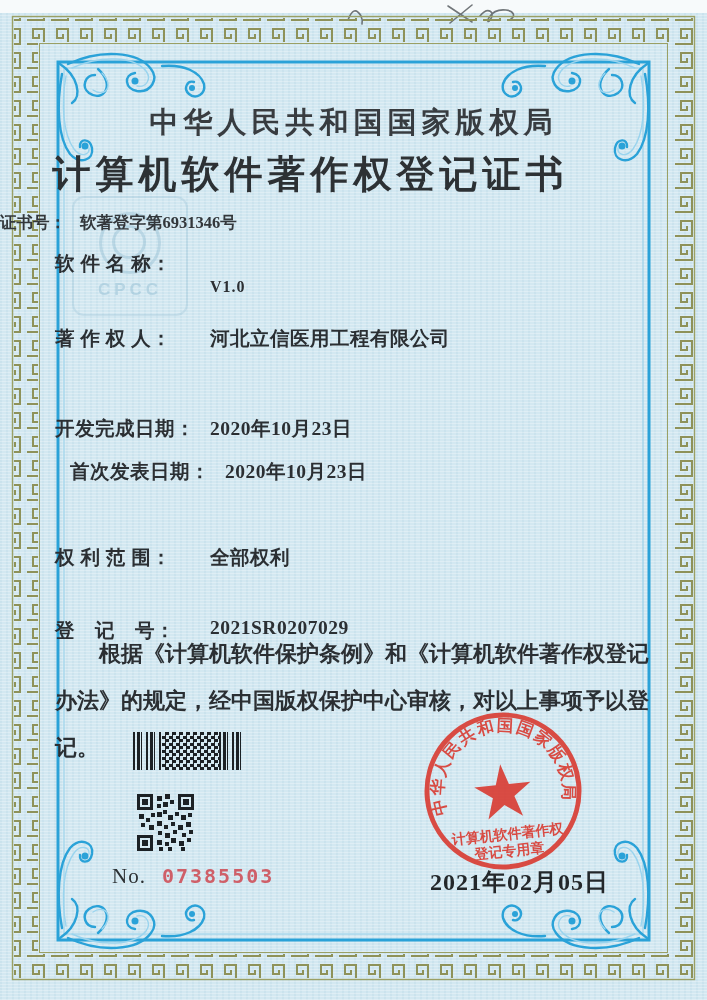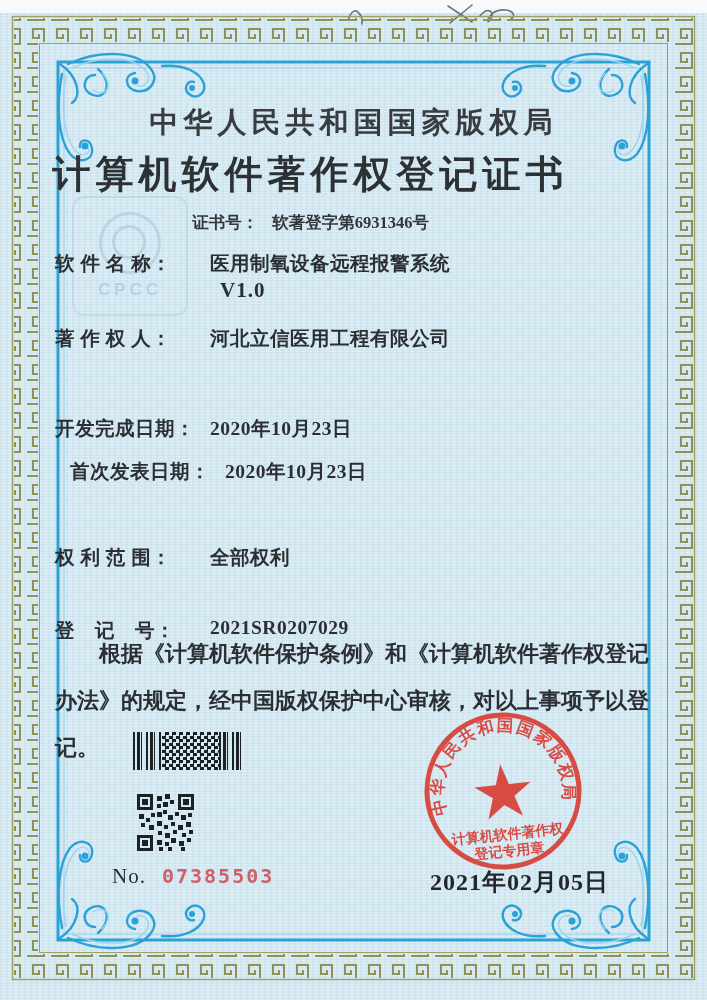--- a/index.html
+++ b/index.html
@@ -27,34 +27,34 @@
     letter-spacing:5px;color:#383c40;
   }
   .cert-title{
     position:absolute;left:0;top:149px;width:621px;
     text-align:center;font-size:38px;font-weight:700;
     letter-spacing:5px;color:#2d3134;
   }
   .cert-no-line{
     position:absolute;left:0;top:212px;width:707px;
     box-sizing:border-box;padding-right:86px;
-    text-align:center;font-size:16.5px;font-weight:600;color:#33373b;
+    text-align:left;font-size:16.5px;font-weight:600;color:#33373b;
   }
   .cert-no-line .gap{display:inline-block;width:14px;}
   .field-row{
     position:absolute;left:55px;display:flex;
     font-size:19.5px;font-weight:600;color:#2b2f33;letter-spacing:0.5px;
   }
   .field-row .label{display:inline-block;min-width:155px;}
   .field-row .value{display:inline-block;}
   .row-0{top:250px;} .row-1{top:325px;} .row-2{top:415px;}
   .row-3{top:458px;margin-left:15px;} .row-4{top:501px;} .row-5{top:544px;} .row-6{top:617px;}
   .value-line2{
-    position:absolute;left:220px;top:278px;
-    font-size:21px;font-weight:600;letter-spacing:1px;
+    position:absolute;left:210px;top:278px;
+    font-size:16px;font-weight:600;letter-spacing:1px;
   }
   .statement{
     position:absolute;left:55px;top:630px;width:598px;
     font-size:22px;font-weight:600;line-height:47px;
     text-indent:2em;color:#2b2f33;
   }
   
   .cpcc-watermark{
     position:absolute;left:72px;top:196px;width:112px;height:116px;
     border:2px solid rgba(142,186,208,.55);border-radius:12px;
@@ -173,21 +173,20 @@
   </div>
 
   <div class="authority">中华人民共和国国家版权局</div>
   <div class="cert-title">计算机软件著作权登记证书</div>
   <div class="cert-no-line">
     <span>证书号：</span><span class="gap"></span><span>软著登字第6931346号</span>
   </div>
 
   <div class="field-row row-0">
     <span class="label">软 件 名 称：</span>
-    <span class="value">医用制氧设备远程报警系统</span>
   </div>
   <div class="value-line2">V1.0</div>
 
   <div class="field-row row-1">
     <span class="label">著 作 权 人：</span>
     <span class="value">河北立信医用工程有限公司</span>
   </div>
 
   <div class="field-row row-2">
     <span class="label">开发完成日期：</span>

